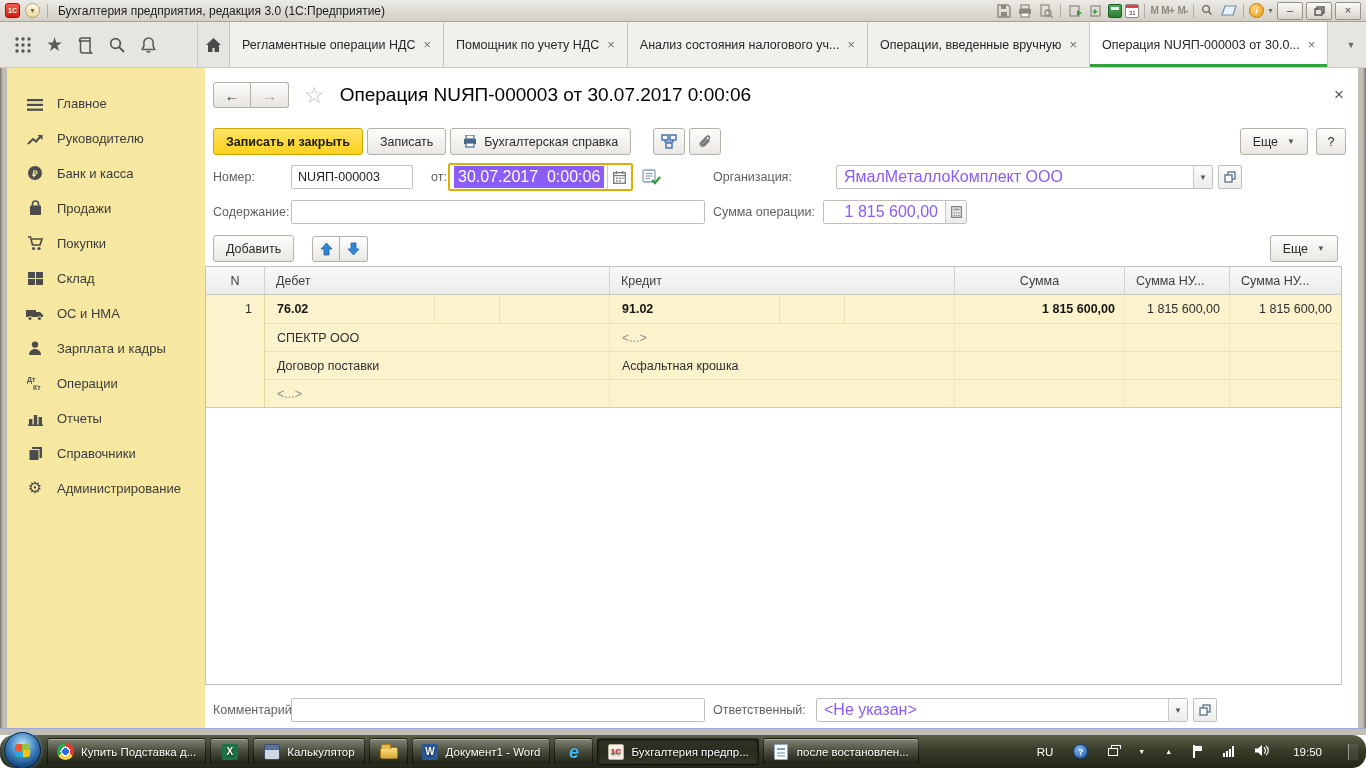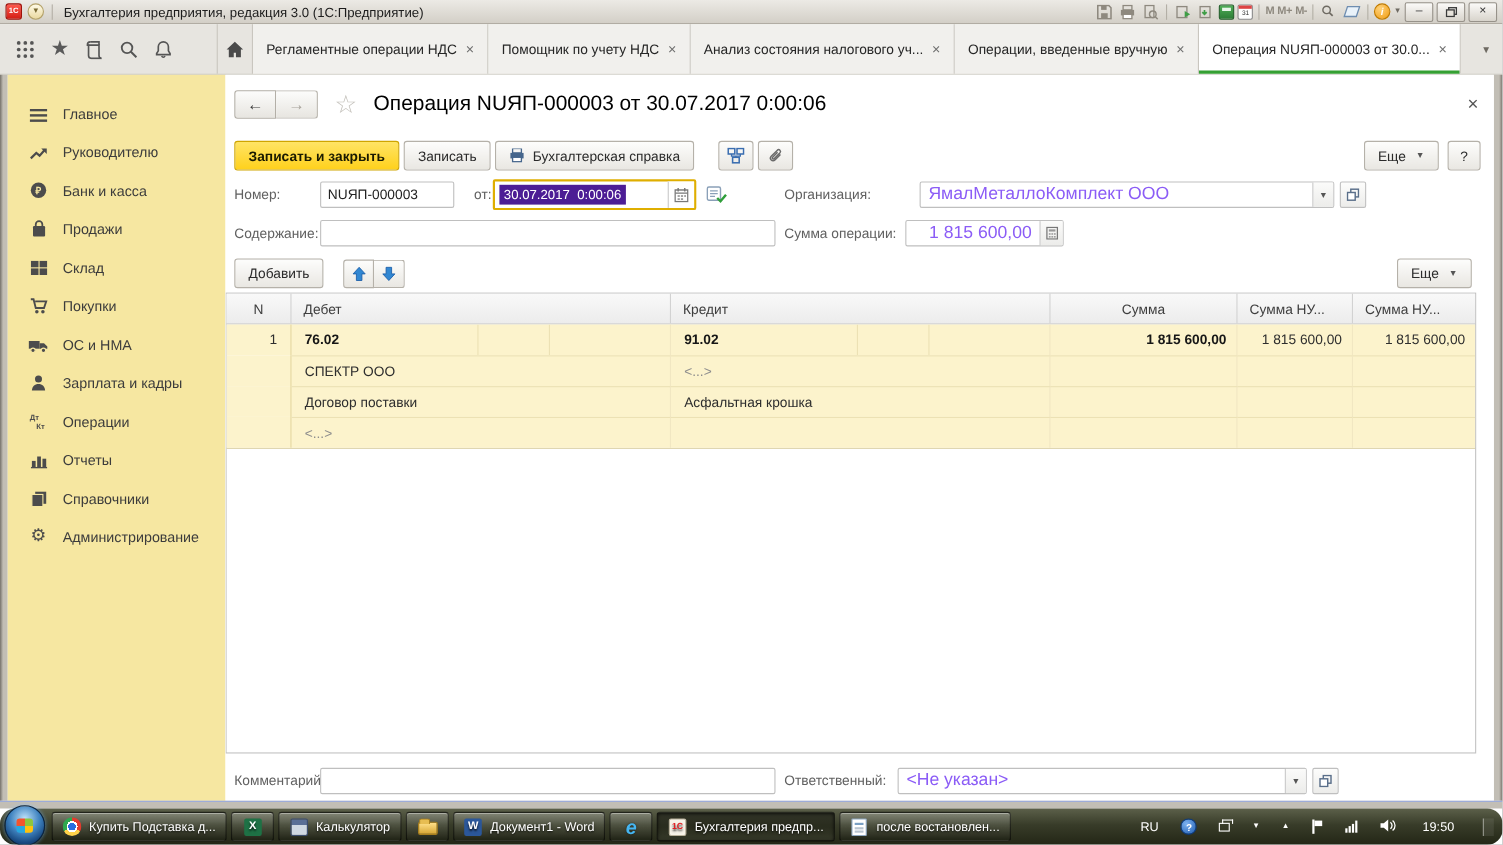--- a/index.html
+++ b/index.html
@@ -88,21 +88,21 @@
     font-family:"Liberation Sans",sans-serif; font-size:12.5px; color:#222; padding:0 6px; }
   .combo { position:absolute; height:24px; border:1px solid #bfbfbf; border-radius:2px; background:#fff;
     display:flex; align-items:center; }
   .combo .val { flex:1; padding:0 7px; font-size:16px; color:#8b5cf6; white-space:nowrap; overflow:hidden; }
   .combo .dd { width:19px; align-self:stretch; border-left:1px solid #c9c9c9; display:grid; place-items:center;
     font-size:8px; color:#555; background:linear-gradient(#fbfbfa,#ececea); }
   .sq-btn { position:absolute; width:24px; height:24px; border:1px solid #bfbfbf; border-radius:2px;
     background:linear-gradient(#fdfdfc,#ececea); display:grid; place-items:center; }
   .date-group { position:absolute; height:28px; border:2px solid #dfae00; border-radius:2px; background:#fff;
     display:flex; align-items:center; }
-  .date-sel { margin-left:4px; background:#4c1d95; color:#fff; font-size:12px; padding:2px 4px; white-space:pre; }
+  .date-sel { margin-left:4px; background:#8b5cf6; color:#fff; font-size:16px; padding:2px 4px; white-space:pre; }
   .date-cal { width:24px; align-self:stretch; margin-left:auto; border-left:1px solid #c9c9c9;
     display:grid; place-items:center; background:#fff; }
   .post-ico { position:absolute; display:grid; place-items:center; }
 
   .grid-toolbar { position:absolute; top:167px; left:8px; right:20px; display:flex; align-items:flex-end; }
   .updown { display:flex; margin-left:18px; }
   .ud-btn { width:28px; height:26px; display:grid; place-items:center;
     background:linear-gradient(#fdfdfc,#e9e7e2); border:1px solid #b5b1a9; }
   .ud-btn.up { border-radius:3px 0 0 3px; }
   .ud-btn.down { border-radius:0 3px 3px 0; border-left:none; }
@@ -363,40 +363,40 @@
         <span class="sb-ico">
             <svg width="15" height="16" viewBox="0 0 15 16">
               <path d="M4.5 6V4a3 3 0 0 1 6 0v2" fill="none" stroke="#4c4c4c" stroke-width="1.6"></path>
               <rect x="2" y="5.5" width="11" height="9.5" rx="1" fill="#4c4c4c"></rect>
             </svg>
           </span>
         <span>Продажи</span>
       </div>
       <div class="sb-item">
         <span class="sb-ico">
+            <svg width="17" height="15" viewBox="0 0 17 15">
+              <path d="M1 1h2.5l2 8h7.5l2-6H5" fill="none" stroke="#4c4c4c" stroke-width="1.7"></path>
+              <circle cx="6.5" cy="12.5" r="1.6" fill="#4c4c4c"></circle>
+              <circle cx="12" cy="12.5" r="1.6" fill="#4c4c4c"></circle>
+            </svg>
+          </span>
+        <span>Покупки</span>
+      </div>
+      <div class="sb-item">
+        <span class="sb-ico">
             <svg width="15" height="14" viewBox="0 0 15 14">
               <g fill="#4c4c4c">
                 <rect x="0" y="0" width="7" height="6"></rect>
                 <rect x="8" y="0" width="7" height="6"></rect>
                 <rect x="0" y="7" width="7" height="6"></rect>
                 <rect x="8" y="7" width="7" height="6"></rect>
               </g>
             </svg>
           </span>
         <span>Склад</span>
-      </div>
-      <div class="sb-item">
-        <span class="sb-ico">
-            <svg width="17" height="15" viewBox="0 0 17 15">
-              <path d="M1 1h2.5l2 8h7.5l2-6H5" fill="none" stroke="#4c4c4c" stroke-width="1.7"></path>
-              <circle cx="6.5" cy="12.5" r="1.6" fill="#4c4c4c"></circle>
-              <circle cx="12" cy="12.5" r="1.6" fill="#4c4c4c"></circle>
-            </svg>
-          </span>
-        <span>Покупки</span>
       </div>
       <div class="sb-item">
         <span class="sb-ico">
             <svg width="18" height="13" viewBox="0 0 18 13">
               <rect x="0" y="2" width="10" height="7" fill="#4c4c4c"></rect>
               <path d="M10 4h4l3 3v2h-7z" fill="#4c4c4c"></path>
               <circle cx="4" cy="10.5" r="2" fill="#4c4c4c" stroke="#f6e7a1"></circle>
               <circle cx="13.5" cy="10.5" r="2" fill="#4c4c4c" stroke="#f6e7a1"></circle>
             </svg>
           </span>

